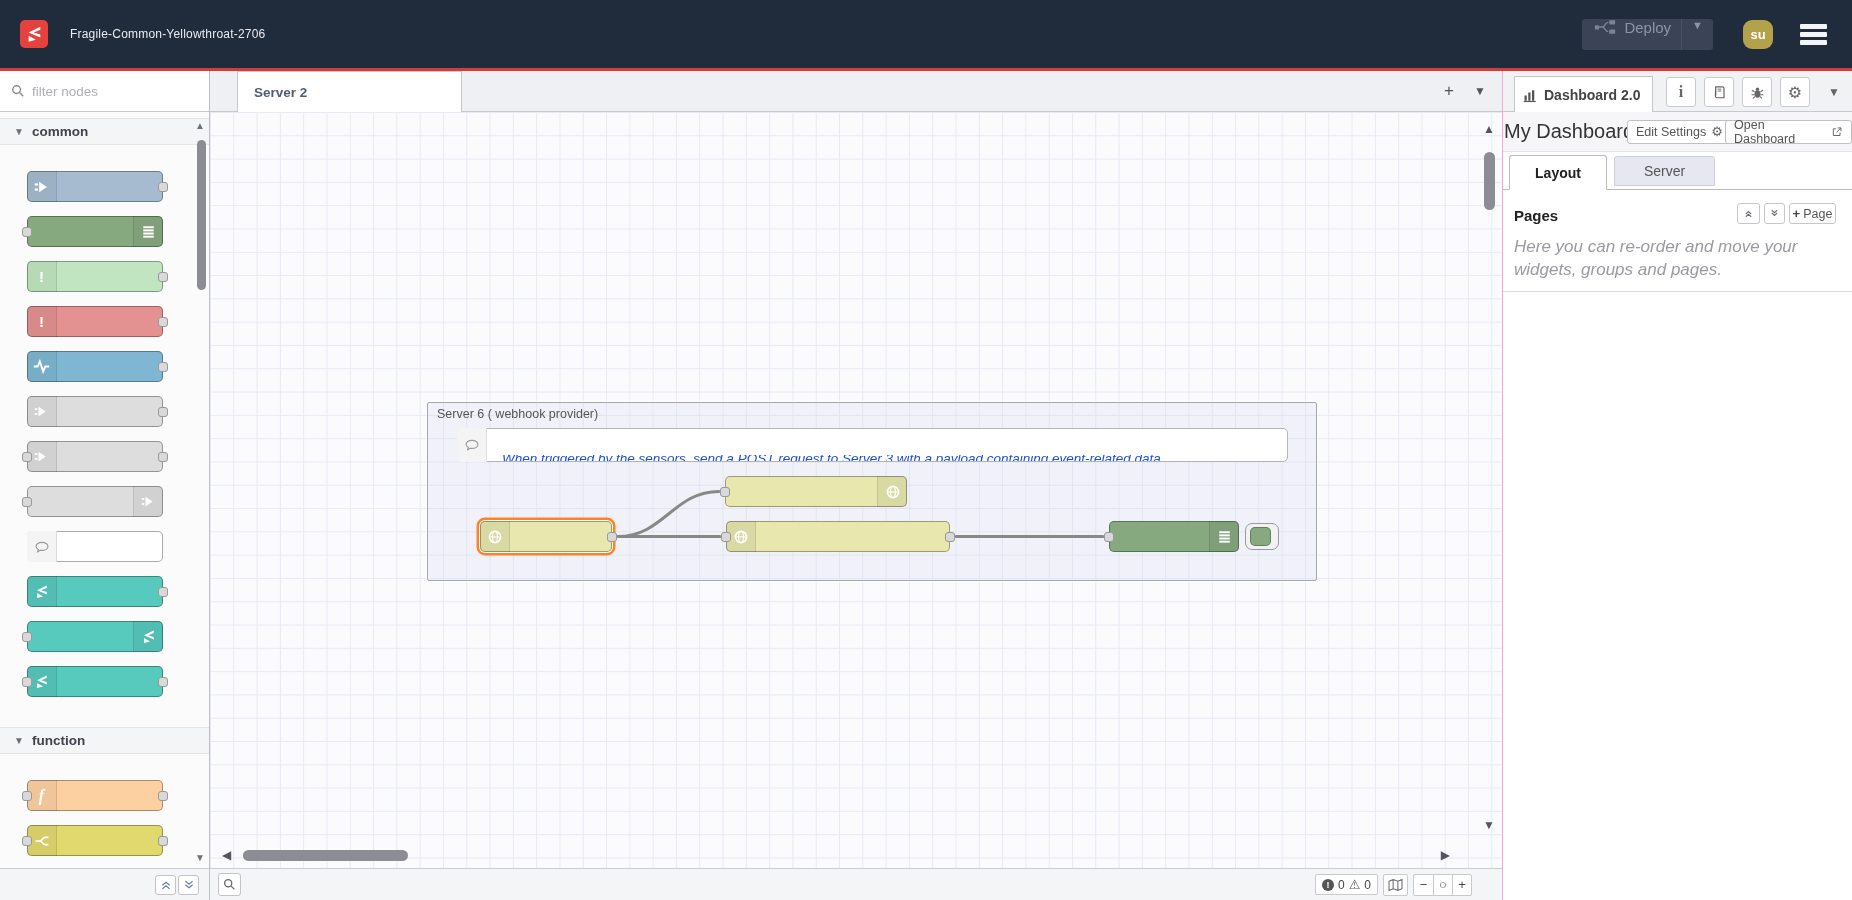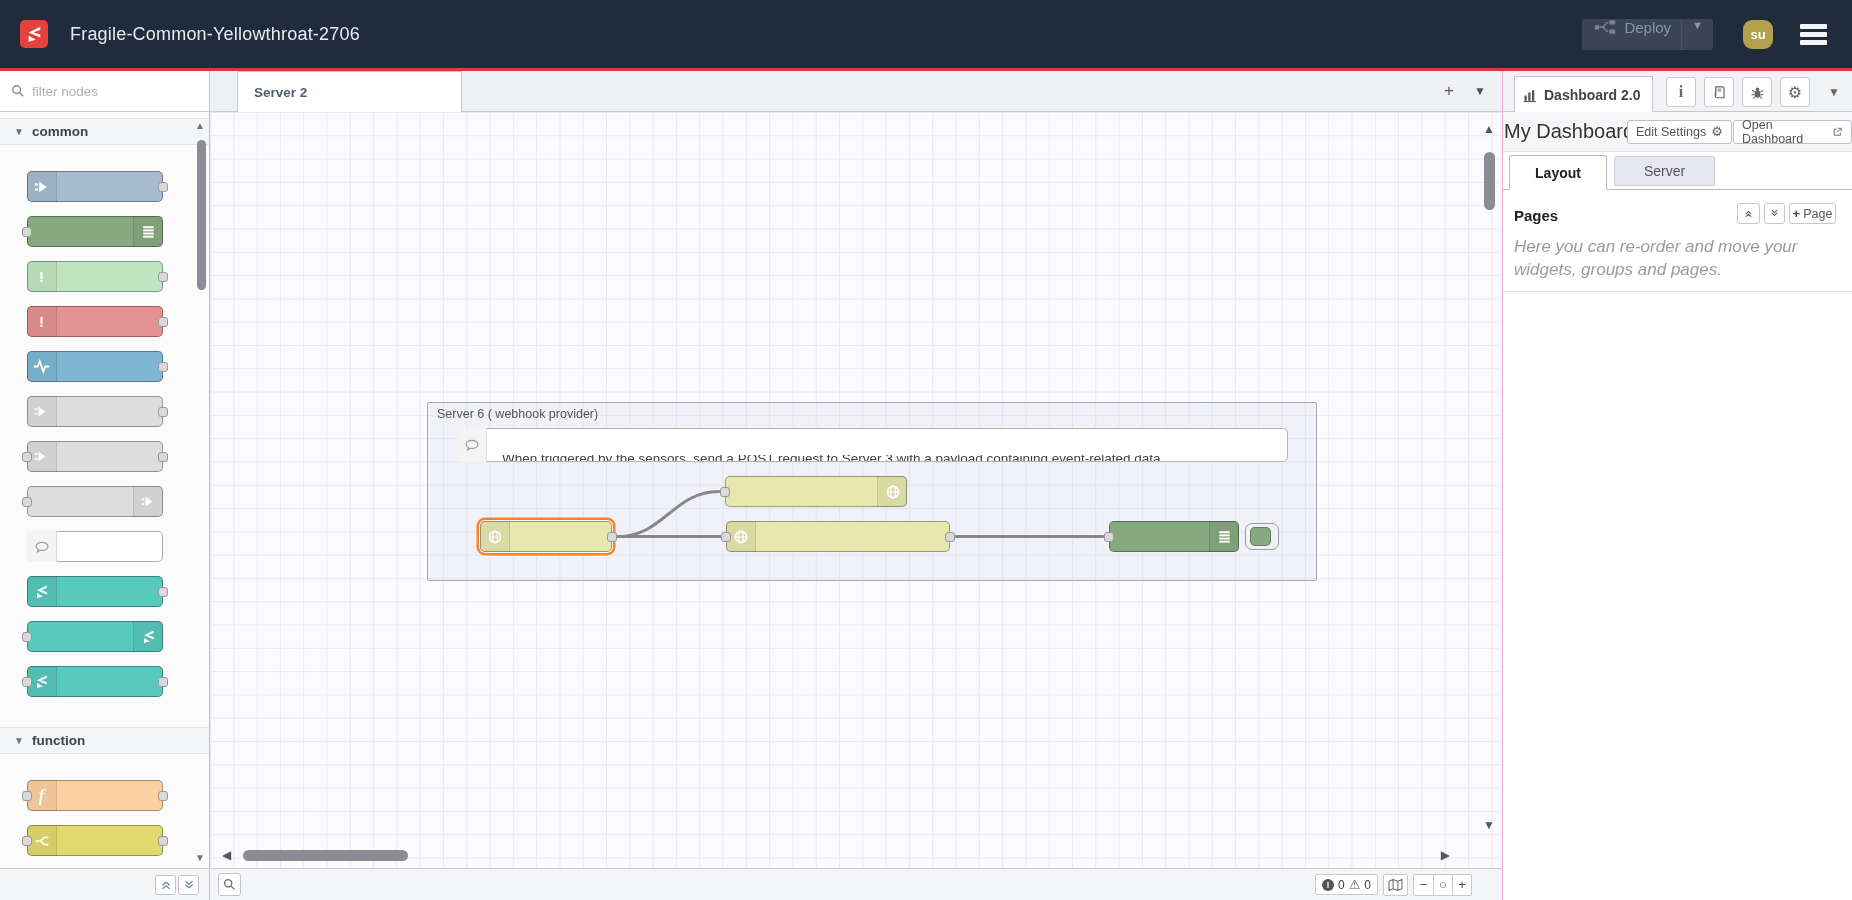--- a/index.html
+++ b/index.html
@@ -4,21 +4,21 @@
 <style>
   * { margin:0; padding:0; box-sizing:border-box; }
   html,body { width:1852px; height:900px; overflow:hidden; background:#fff;
               font-family:"Liberation Sans", sans-serif; }
   .app { width:1852px; height:900px; display:flex; flex-direction:column; }
 
   
   .header { height:68px; background:#202b3c; display:flex; align-items:center; flex:0 0 auto; }
   .logo { width:28px; height:28px; border-radius:5px; background:#e5423e; margin-left:20px;
           display:flex; align-items:center; justify-content:center; }
-  .app-title { color:#e8ebf1; font-size:18px; margin-left:22px; letter-spacing:.2px; }
+  .app-title { color:#e8ebf1; font-size:12px; margin-left:22px; letter-spacing:.2px; }
   .header-spacer { flex:1; }
   .deploy-btn { height:31px; background:#3b4456; border-radius:3px; display:flex; 
                 padding:0 10px 0 12px; margin-right:30px; }
   .deploy-btn .dlabel { color:#8b96a5; font-size:15px; margin:0 10px 0 8px; }
   .deploy-caret { color:#8b96a5; font-size:11px; padding-left:10px; border-left:1px solid rgba(255,255,255,.08); }
   .avatar { width:30px; height:29px; border-radius:9px; background:#b1a24b; color:#fff; font-weight:bold;
             font-size:13px; display:flex; align-items:center; justify-content:center; margin-right:27px; }
   .burger { width:27px; margin-right:25px; cursor:pointer; }
   .burger div { height:5px; background:#f4f5f7; margin:3px 0; border-radius:1px; }
   .red-line { height:3px; background:#d23c3c; flex:0 0 auto; }
@@ -75,21 +75,21 @@
   .flow-group { position:absolute; left:217px; top:290px; width:890px; height:179px;
                 background:rgba(205,208,228,.20); border:1px solid #a5a5ac; border-radius:2px;
                 box-shadow:0 0 0 1px rgba(255,255,255,.8); }
   .flow-group-label { position:absolute; left:9px; top:4px; font-size:12.5px; color:#555; }
   .comment-node { position:absolute; left:247px; top:316px; width:831px; height:34px; background:#fff;
                   border:1px solid #b5b5b8; border-radius:5px; }
   .comment-node .icon-region { position:absolute; left:-1px; top:-1px; bottom:-1px; width:30px; background:#f4f4f5;
                   border-right:1px solid rgba(0,0,0,.08); border-radius:4px 0 0 4px;
                   display:flex; align-items:center; justify-content:center; }
   .comment-node .ctext { position:absolute; left:44px; right:8px; top:0; bottom:0; display:flex; align-items:center;
-                  font-size:13.5px; color:#404040; white-space:nowrap; overflow:hidden;margin-top:26px; }
+                  font-style:italic; font-size:13.5px; color:#1d4ed8; white-space:nowrap; overflow:hidden;margin-top:26px; }
   .wires { position:absolute; left:0; top:0; width:100%; height:100%; pointer-events:none; }
   .fnode { position:absolute; height:31px; border:1px solid rgba(0,0,0,.33); border-radius:5px; cursor:move; }
   .fnode .icon-region { position:absolute; top:-1px; bottom:-1px; width:30px; background:rgba(0,0,0,.06);
                 display:flex; align-items:center; justify-content:center; }
   .fnode .icon-region.left  { left:-1px; border-right:1px solid rgba(0,0,0,.10); border-radius:4px 0 0 4px; }
   .fnode .icon-region.right { right:-1px; border-left:1px solid rgba(0,0,0,.10); border-radius:0 4px 4px 0; }
   .fnode.sel { box-shadow:0 0 0 1px #fbfbfe, 0 0 0 3.5px #ff8324; }
   .debug-toggle { position:absolute; width:34px; height:27px; background:#f2f2f4; border:1px solid #9a9aa0;
                   border-radius:7px; }
   .debug-toggle .inner { position:absolute; left:4px; top:3px; width:21px; height:19px; background:#87a980;
@@ -128,21 +128,21 @@
   .sb-iconbtn { position:absolute; top:6px; width:30px; height:30px; background:#fff; border:1px solid #c9c9cf;
                 border-radius:3px; display:flex; align-items:center; justify-content:center; color:#666; cursor:pointer; }
   .sb-caret { position:absolute; right:12px; top:14px; color:#666; font-size:12px; cursor:pointer; }
   .info-i { font-family:"Liberation Serif", serif; font-weight:bold; font-size:16px; color:#666; }
   .gear-glyph { font-size:16px; color:#666; }
   .dash-header { height:40px; background:#f6f6f8; border-bottom:1px solid #e3e4e8; display:flex; align-items:center;
                  position:relative; flex:0 0 auto; }
   .dash-title { font-size:20px; color:#333; margin-left:1px; }
   .dh-btn { height:24px; border:1px solid #bfbfc6; border-radius:3px; background:#fff; display:flex;
             align-items:center; gap:5px; font-size:12.5px; color:#555; padding:0 8px; cursor:pointer; }
-  .dh-btn.edit { position:absolute; left:124px; } .dh-btn.open { position:absolute; left:230px; }
+  .dh-btn.edit { position:absolute; left:124px; } .dh-btn.open { position:absolute; left:222px; }
   .dash-tabs { height:38px; border-bottom:1px solid #bbb; position:relative; flex:0 0 auto; }
   .dtab-layout { position:absolute; left:6px; bottom:-1px; width:98px; height:35px; background:#fff;
                  border:1px solid #bbb; border-bottom:1px solid #fff; border-radius:3px 3px 0 0;
                  display:flex; align-items:center; justify-content:center; font-weight:bold; font-size:14px; color:#222; cursor:pointer; }
   .dtab-theming { position:absolute; left:111px; bottom:3px; width:101px; height:30px; background:#e6e7f1;
                  border:1px solid #ccced9; border-radius:3px 3px 0 0; display:flex; align-items:center;
                  justify-content:center; font-size:14px; color:#555; cursor:pointer; }
   .pages-row { margin-top:10px; height:24px; display:flex; align-items:flex-end; position:relative; flex:0 0 auto; }
   .pages-title { font-weight:bold; font-size:15px; color:#222; margin-left:11px; }
   .pg-btn { height:21px; border:1px solid #c6c6cc; border-radius:3px; background:#fff; display:flex;

